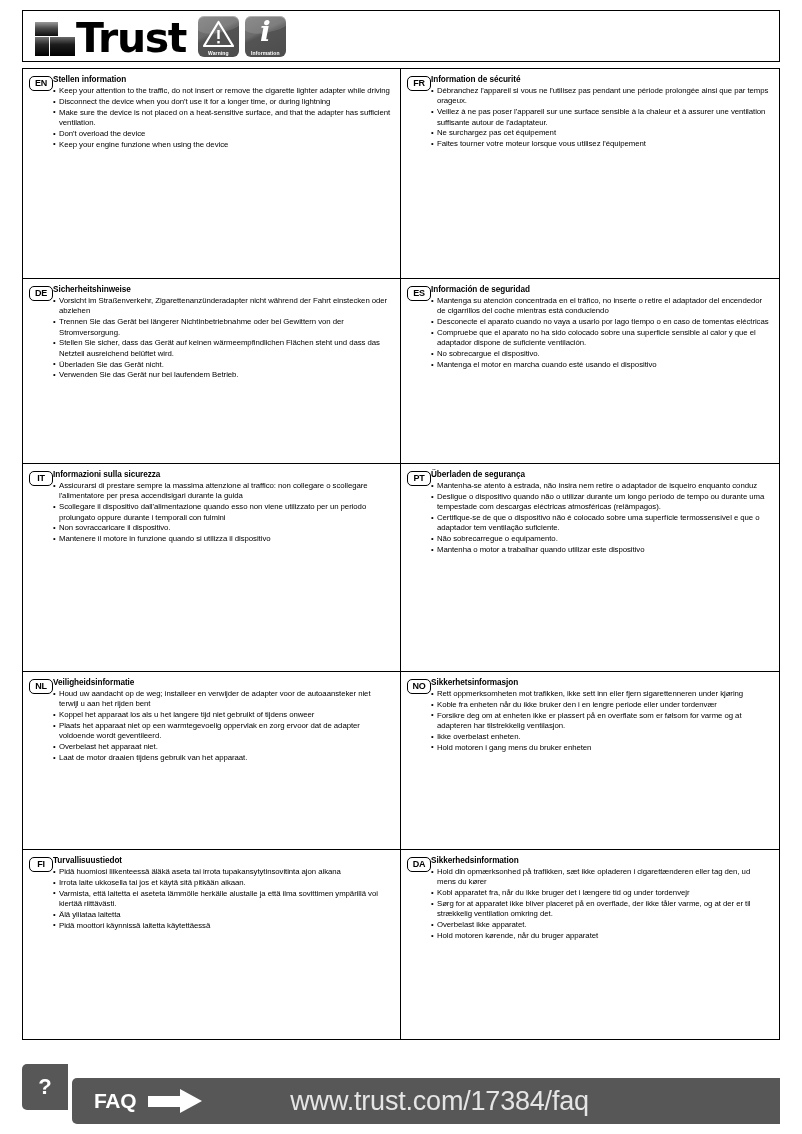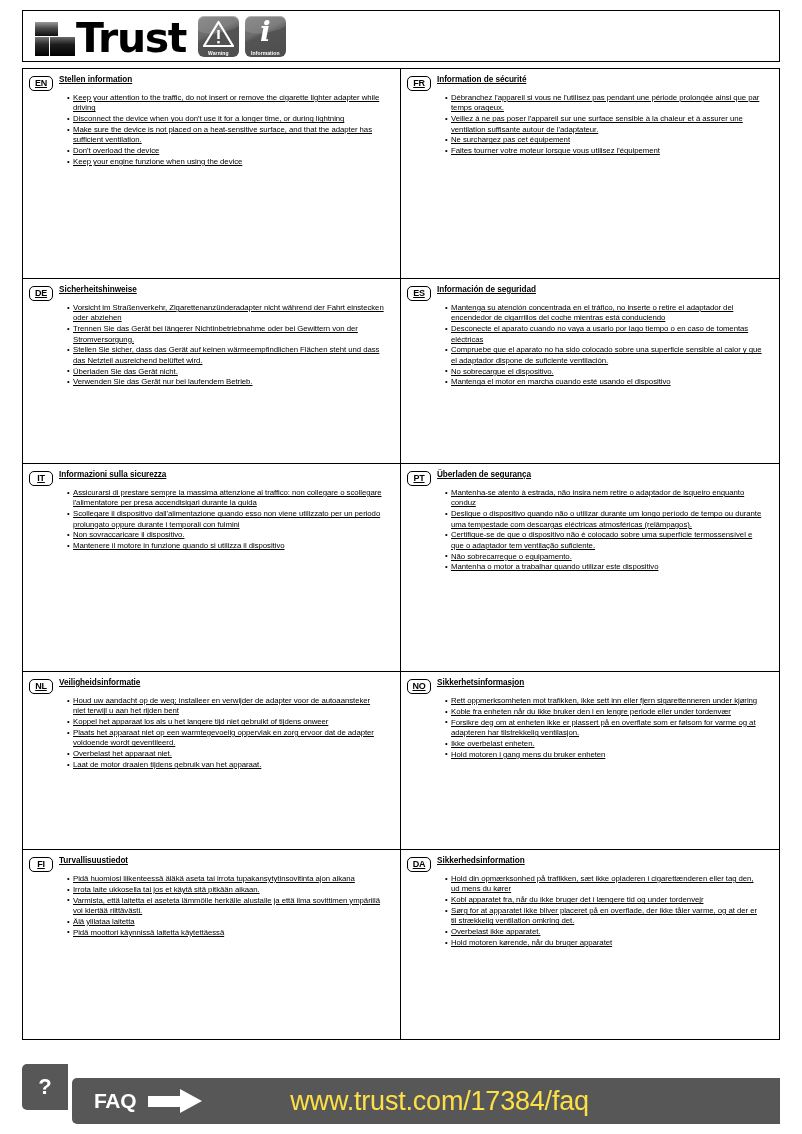--- a/index.html
+++ b/index.html
@@ -129,25 +129,23 @@
     border: 1px solid #000;
     box-sizing: border-box;
     display: grid;
     grid-template-columns: 1fr 1fr;
     grid-template-rows: 210px 185px 208px 178px 189px;
   }
   .cell {
     box-sizing: border-box;
     padding: 5px 8px 4px 6px;
     display: flex;
-    gap: 6px;
     overflow: hidden;
     border-right: 1px solid #000;
     border-bottom: 1px solid #000;
-    text-decoration: underline;
   }
   .cell.col2 { border-right: none; }
   .cell.lastrow { border-bottom: none; }
 
   .lang-tag {
     flex: 0 0 auto;
     width: 24px;
     height: 15px;
     margin-top: 2px;
     border: 1px solid #000;
@@ -163,21 +161,21 @@
   .cell-body { flex: 1 1 auto; min-width: 0; }
   .cell-title {
     font-size: 8.2px;
     font-weight: bold;
     line-height: 11px;
     margin: 0 0 1px 0;
     letter-spacing: -0.05px;
   }
   .bullets {
     list-style: none;
-    margin: 8px;
+    margin: 0;
     padding: 0;
   }
   .bullets li {
     font-size: 7.8px;
     line-height: 10.4px;
     letter-spacing: -0.06px;
     padding-left: 6px;
     position: relative;
     margin: 0 0 0.4px 0;
     text-indent: 0;
@@ -242,21 +240,21 @@
   }
   .faq-arrow .head {
     position: absolute;
     left: 32px; top: 0;
     width: 0; height: 0;
     border-top: 12px solid transparent;
     border-bottom: 12px solid transparent;
     border-left: 22px solid #fff;
   }
   .faq-url {
-    color: #fde047;
+    color: #e5e5e5;
     font-size: 27px;
     letter-spacing: -0.2px;
     margin-left: 86px;
     font-family: "Liberation Sans", sans-serif;
   }
 </style>
 </head>
 <body>
 
 <div class="page">

